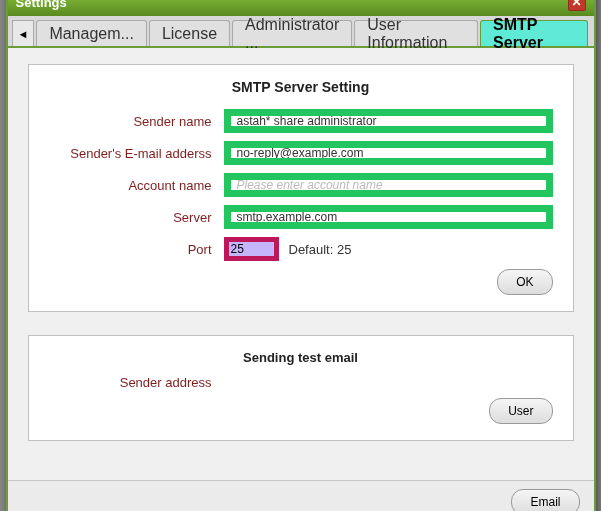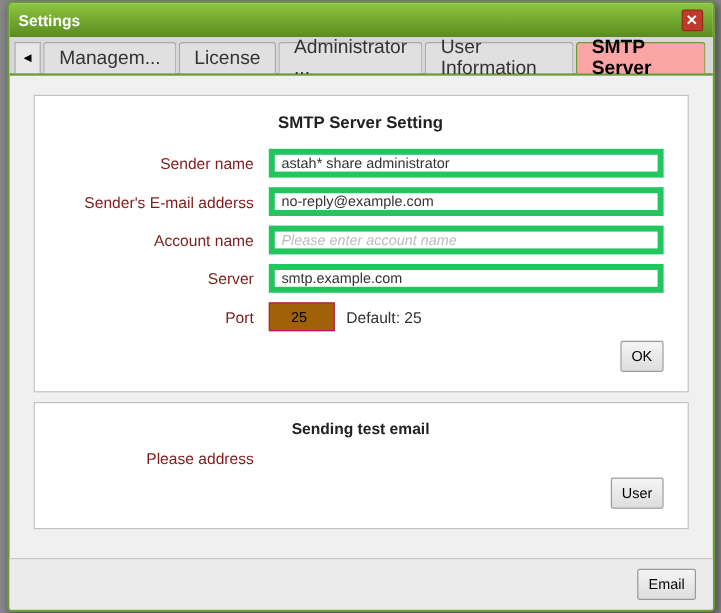--- a/index.html
+++ b/index.html
@@ -83,21 +83,21 @@
       font-size: 16px;
       height: 26px;
       display: flex;
       align-items: center;
       margin-right: 2px;
       border-radius: 3px 3px 0 0;
       color: #333;
     }
 
     .tab.active {
-      background: #fca5a5;
+      background: #5eead4;
       border-color: #6a9c3a;
       font-weight: bold;
       color: #000;
     }
 
     .content {
       padding: 16px 20px;
       flex: 1;
     }
 
@@ -106,88 +106,88 @@
       font-weight: bold;
       font-size: 14px;
       margin-bottom: 14px;
       color: #222;
     }
 
     .form-section {
       background: white;
       border: 1px solid #c0c0c0;
       padding: 14px 20px 16px 20px;
-      margin-bottom: 8px;
+      margin-bottom: 23px;
     }
 
     .form-row {
       display: flex;
       align-items: center;
       margin-bottom: 8px;
     }
 
     .form-label {
       width: 175px;
       text-align: right;
       padding-right: 12px;
       color: #7f1d1d;
       font-size: 13px;
       flex-shrink: 0;
     }
 
     .form-input {
       flex: 1;
-      border: 5px solid #22c55e;
+      border: 7px solid #22c55e;
       padding: 3px 6px;
       font-size: 12px;
       height: 24px;
       background: white;
       color: #333;
       outline: none;
     }
 
     .form-input::placeholder {
       color: #bbb;
       font-style: italic;
     }
 
     .port-row {
       display: flex;
       align-items: center;
     }
 
     .port-input {
       width: 55px;
-      border: 1px solid #be185d;
-      padding: 3px 18px;
+      border: 5px solid #be185d;
+      padding: 3px 2px;
       font-size: 12px;
       height: 24px;
-      background: #a16207;
+      background: #c4b5fd;
       outline: none;
     }
 
     .port-default {
       margin-left: 10px;
       font-size: 13px;
       color: #333;
     }
 
     .ok-row {
       display: flex;
       justify-content: flex-end;
       margin-top: 8px;
     }
 
     .btn {
       background: linear-gradient(to bottom, #f5f5f5, #ddd);
       border: 1px solid #999;
-      padding: 4px 8px;
-      font-size: 12px;
-      cursor: pointer;
-      border-radius: 2px;
+      padding: 4px 18px;
+      font-size: 12px;
+      cursor: pointer;
+      border-radius: 12px;
       height: 26px;
     }
 
     .sub-section-title {
       text-align: center;
       font-weight: bold;
       font-size: 13px;
       margin-bottom: 10px;
       color: #222;
     }
@@ -266,21 +266,21 @@
 
       <div class="ok-row">
         <button class="btn">OK</button>
       </div>
     </div>
 
     <div class="form-section">
       <div class="sub-section-title">Sending test email</div>
 
       <div class="form-row">
-        <label class="form-label">Please address</label>
+        <label class="form-label">Sender address</label>
       </div>
 
       <div class="ok-row">
         <button class="btn">User</button>
       </div>
     </div>
 
   </div>
 
   <div class="bottom-bar">

